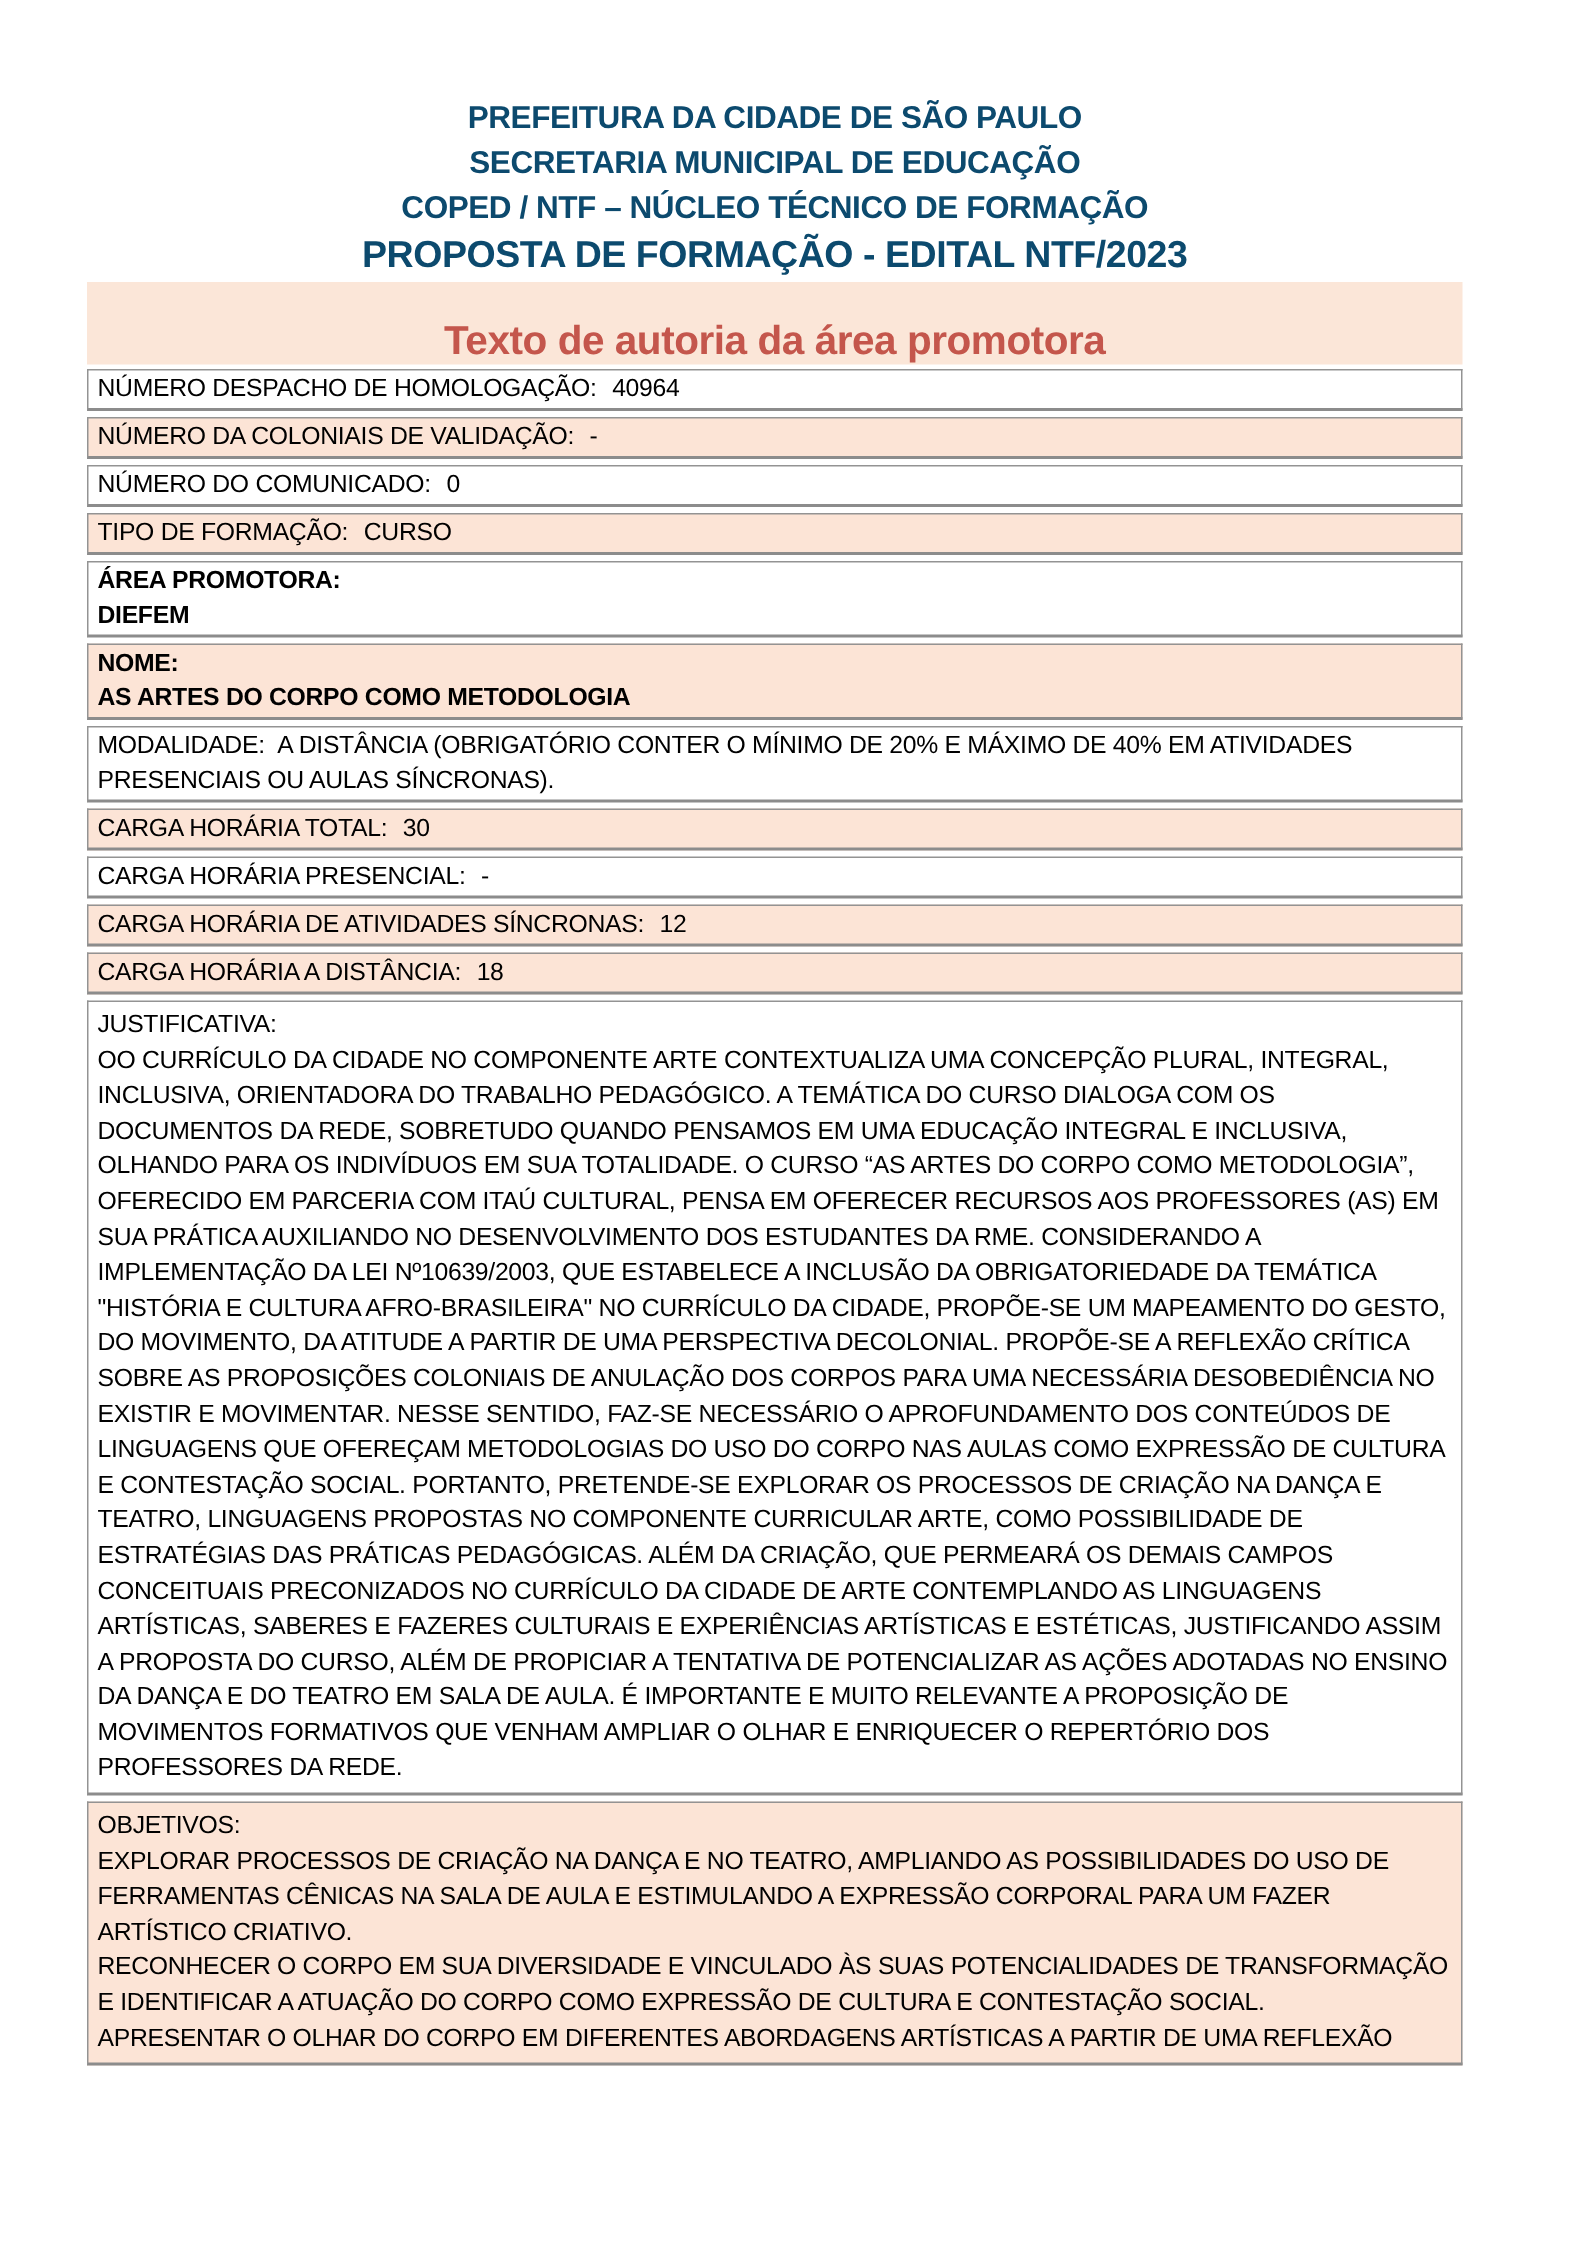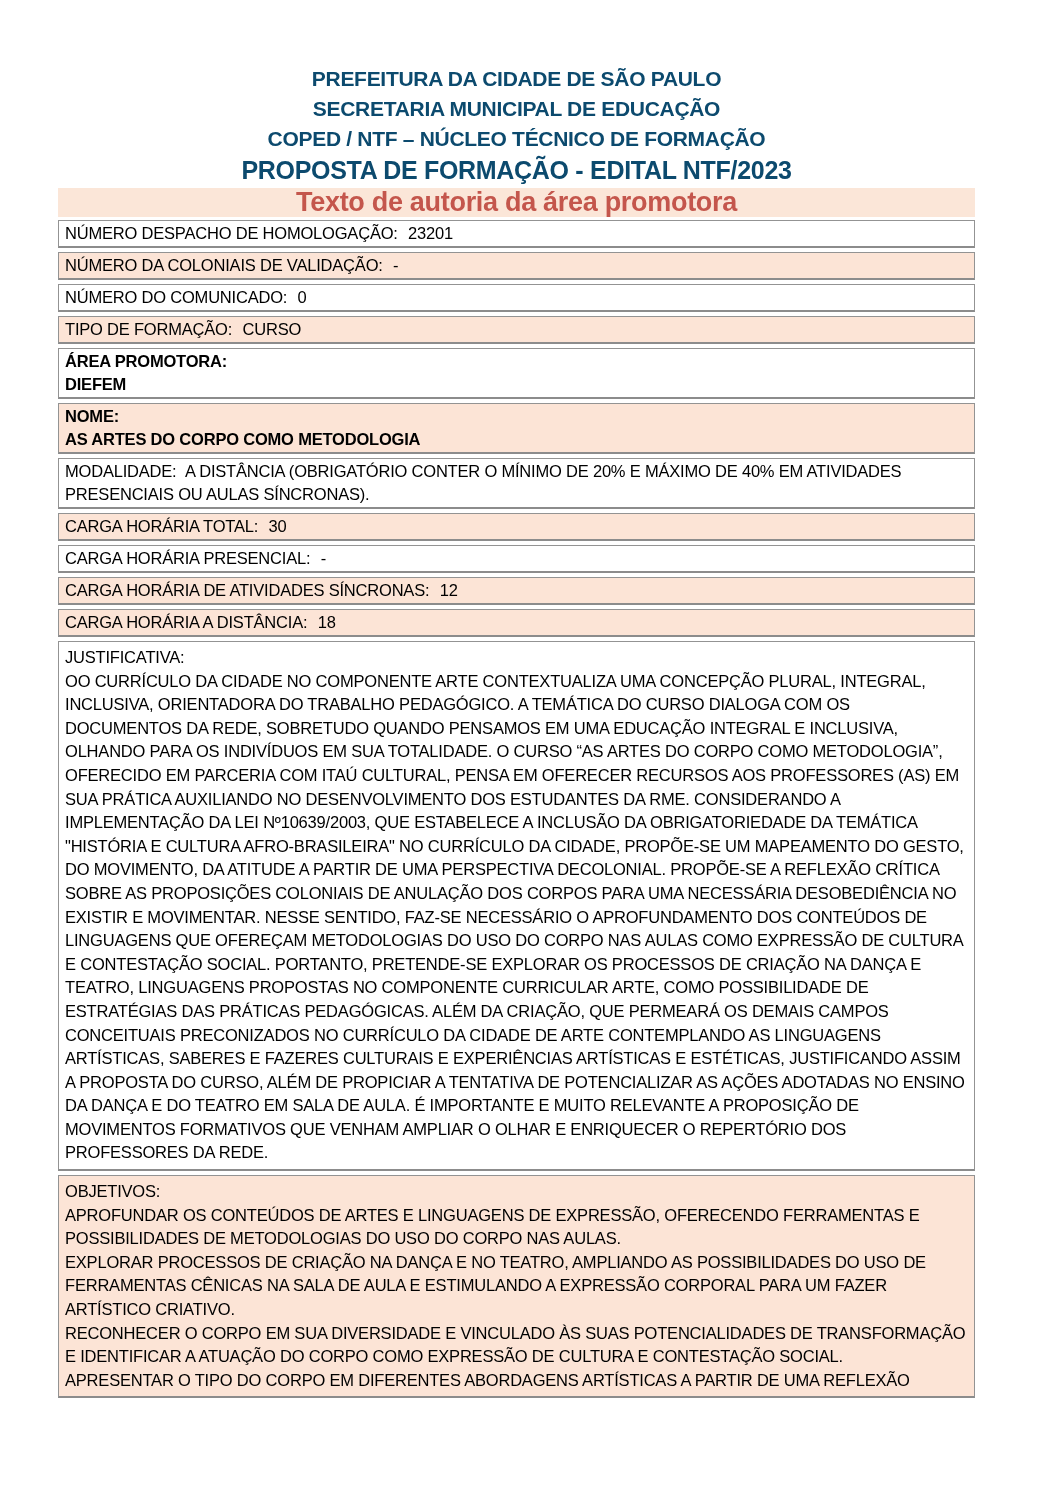--- a/index.html
+++ b/index.html
@@ -10,22 +10,22 @@
   }
   .page { position: absolute; left: 58px; top: 0; width: 917px; }
 
   
   .doc-header { text-align: center; padding-top: 64px; }
   .h-line { font-weight: bold; font-size: 21px; line-height: 30px; letter-spacing: -0.3px; color: #0c4a6e; }
   .h-line.big { font-size: 25px; line-height: 32px; }
 
   
   .banner {
-    margin-top: 2px; height: 29px;
-    display: flex; align-items: center; justify-content: center;
+    margin-top: 2px; height: 55px;
+    display: flex; align-items: flex-end; justify-content: center;
   }
   .banner-text { font-weight: bold; font-size: 27px; letter-spacing: -0.3px; }
 
   
   .rows { margin-top: 3px; display: flex; flex-direction: column; gap: 4px; }
   .row, .block {
     box-sizing: border-box;
     border: 1px solid #939393; border-bottom: 2px solid #8c8c8c;
     background: #ffffff;
     padding: 1px 6px;
@@ -57,21 +57,21 @@
   </div>
 
   <div class="banner" id="banner" style="background: rgb(251, 230, 216);">
     <span class="banner-text" id="banner-text" style="color: rgb(196, 86, 76);">Texto de autoria da área promotora</span>
   </div>
 
   <div class="rows">
 
     <div class="row">
       <span class="lbl">NÚMERO DESPACHO DE HOMOLOGAÇÃO:</span>
-      <span class="val">23201</span>
+      <span class="val">40964</span>
     </div>
 
     <div class="row peach">
       <span class="lbl">NÚMERO DA COLONIAIS DE VALIDAÇÃO:</span>
       <span class="val">-</span>
     </div>
 
     <div class="row">
       <span class="lbl">NÚMERO DO COMUNICADO:</span>
       <span class="val">0</span>
@@ -118,20 +118,19 @@
       <span class="val">18</span>
     </div>
 
     <div class="block">
       <span class="blk-label">JUSTIFICATIVA:</span>
       <span class="blk-text">OO CURRÍCULO DA CIDADE NO COMPONENTE ARTE CONTEXTUALIZA UMA CONCEPÇÃO PLURAL, INTEGRAL, INCLUSIVA, ORIENTADORA DO TRABALHO PEDAGÓGICO. A TEMÁTICA DO CURSO DIALOGA COM OS DOCUMENTOS DA REDE, SOBRETUDO QUANDO PENSAMOS EM UMA EDUCAÇÃO INTEGRAL E INCLUSIVA, OLHANDO PARA OS INDIVÍDUOS EM SUA TOTALIDADE. O CURSO “AS ARTES DO CORPO COMO METODOLOGIA”, OFERECIDO EM PARCERIA COM ITAÚ CULTURAL, PENSA EM OFERECER RECURSOS AOS PROFESSORES (AS) EM SUA PRÁTICA AUXILIANDO NO DESENVOLVIMENTO DOS ESTUDANTES DA RME. CONSIDERANDO A IMPLEMENTAÇÃO DA LEI Nº10639/2003, QUE ESTABELECE A INCLUSÃO DA OBRIGATORIEDADE DA TEMÁTICA "HISTÓRIA E CULTURA AFRO-BRASILEIRA" NO CURRÍCULO DA CIDADE, PROPÕE-SE UM MAPEAMENTO DO GESTO, DO MOVIMENTO, DA ATITUDE A PARTIR DE UMA PERSPECTIVA DECOLONIAL. PROPÕE-SE A REFLEXÃO CRÍTICA SOBRE AS PROPOSIÇÕES COLONIAIS DE ANULAÇÃO DOS CORPOS PARA UMA NECESSÁRIA DESOBEDIÊNCIA NO EXISTIR E MOVIMENTAR. NESSE SENTIDO, FAZ-SE NECESSÁRIO O APROFUNDAMENTO DOS CONTEÚDOS DE LINGUAGENS QUE OFEREÇAM METODOLOGIAS DO USO DO CORPO NAS AULAS COMO EXPRESSÃO DE CULTURA E CONTESTAÇÃO SOCIAL. PORTANTO, PRETENDE-SE EXPLORAR OS PROCESSOS DE CRIAÇÃO NA DANÇA E TEATRO, LINGUAGENS PROPOSTAS NO COMPONENTE CURRICULAR ARTE, COMO POSSIBILIDADE DE ESTRATÉGIAS DAS PRÁTICAS PEDAGÓGICAS. ALÉM DA CRIAÇÃO, QUE PERMEARÁ OS DEMAIS CAMPOS CONCEITUAIS PRECONIZADOS NO CURRÍCULO DA CIDADE DE ARTE CONTEMPLANDO AS LINGUAGENS ARTÍSTICAS, SABERES E FAZERES CULTURAIS E EXPERIÊNCIAS ARTÍSTICAS E ESTÉTICAS, JUSTIFICANDO ASSIM A PROPOSTA DO CURSO, ALÉM DE PROPICIAR A TENTATIVA DE POTENCIALIZAR AS AÇÕES ADOTADAS NO ENSINO DA DANÇA E DO TEATRO EM SALA DE AULA. É IMPORTANTE E MUITO RELEVANTE A PROPOSIÇÃO DE MOVIMENTOS FORMATIVOS QUE VENHAM AMPLIAR O OLHAR E ENRIQUECER O REPERTÓRIO DOS PROFESSORES DA REDE.</span>
     </div>
 
     <div class="block peach">
       <span class="blk-label">OBJETIVOS:</span>
-      <span class="blk-text">APROFUNDAR OS CONTEÚDOS DE ARTES E LINGUAGENS DE EXPRESSÃO, OFERECENDO FERRAMENTAS E POSSIBILIDADES DE METODOLOGIAS DO USO DO CORPO NAS AULAS.</span>
       <span class="blk-text">EXPLORAR PROCESSOS DE CRIAÇÃO NA DANÇA E NO TEATRO, AMPLIANDO AS POSSIBILIDADES DO USO DE FERRAMENTAS CÊNICAS NA SALA DE AULA E ESTIMULANDO A EXPRESSÃO CORPORAL PARA UM FAZER ARTÍSTICO CRIATIVO.</span>
       <span class="blk-text">RECONHECER O CORPO EM SUA DIVERSIDADE E VINCULADO ÀS SUAS POTENCIALIDADES DE TRANSFORMAÇÃO E IDENTIFICAR A ATUAÇÃO DO CORPO COMO EXPRESSÃO DE CULTURA E CONTESTAÇÃO SOCIAL.</span>
-      <span class="blk-text">APRESENTAR O TIPO DO CORPO EM DIFERENTES ABORDAGENS ARTÍSTICAS A PARTIR DE UMA REFLEXÃO</span>
+      <span class="blk-text">APRESENTAR O OLHAR DO CORPO EM DIFERENTES ABORDAGENS ARTÍSTICAS A PARTIR DE UMA REFLEXÃO</span>
     </div>
 
   </div>
 </div>
 
 </body></html>

